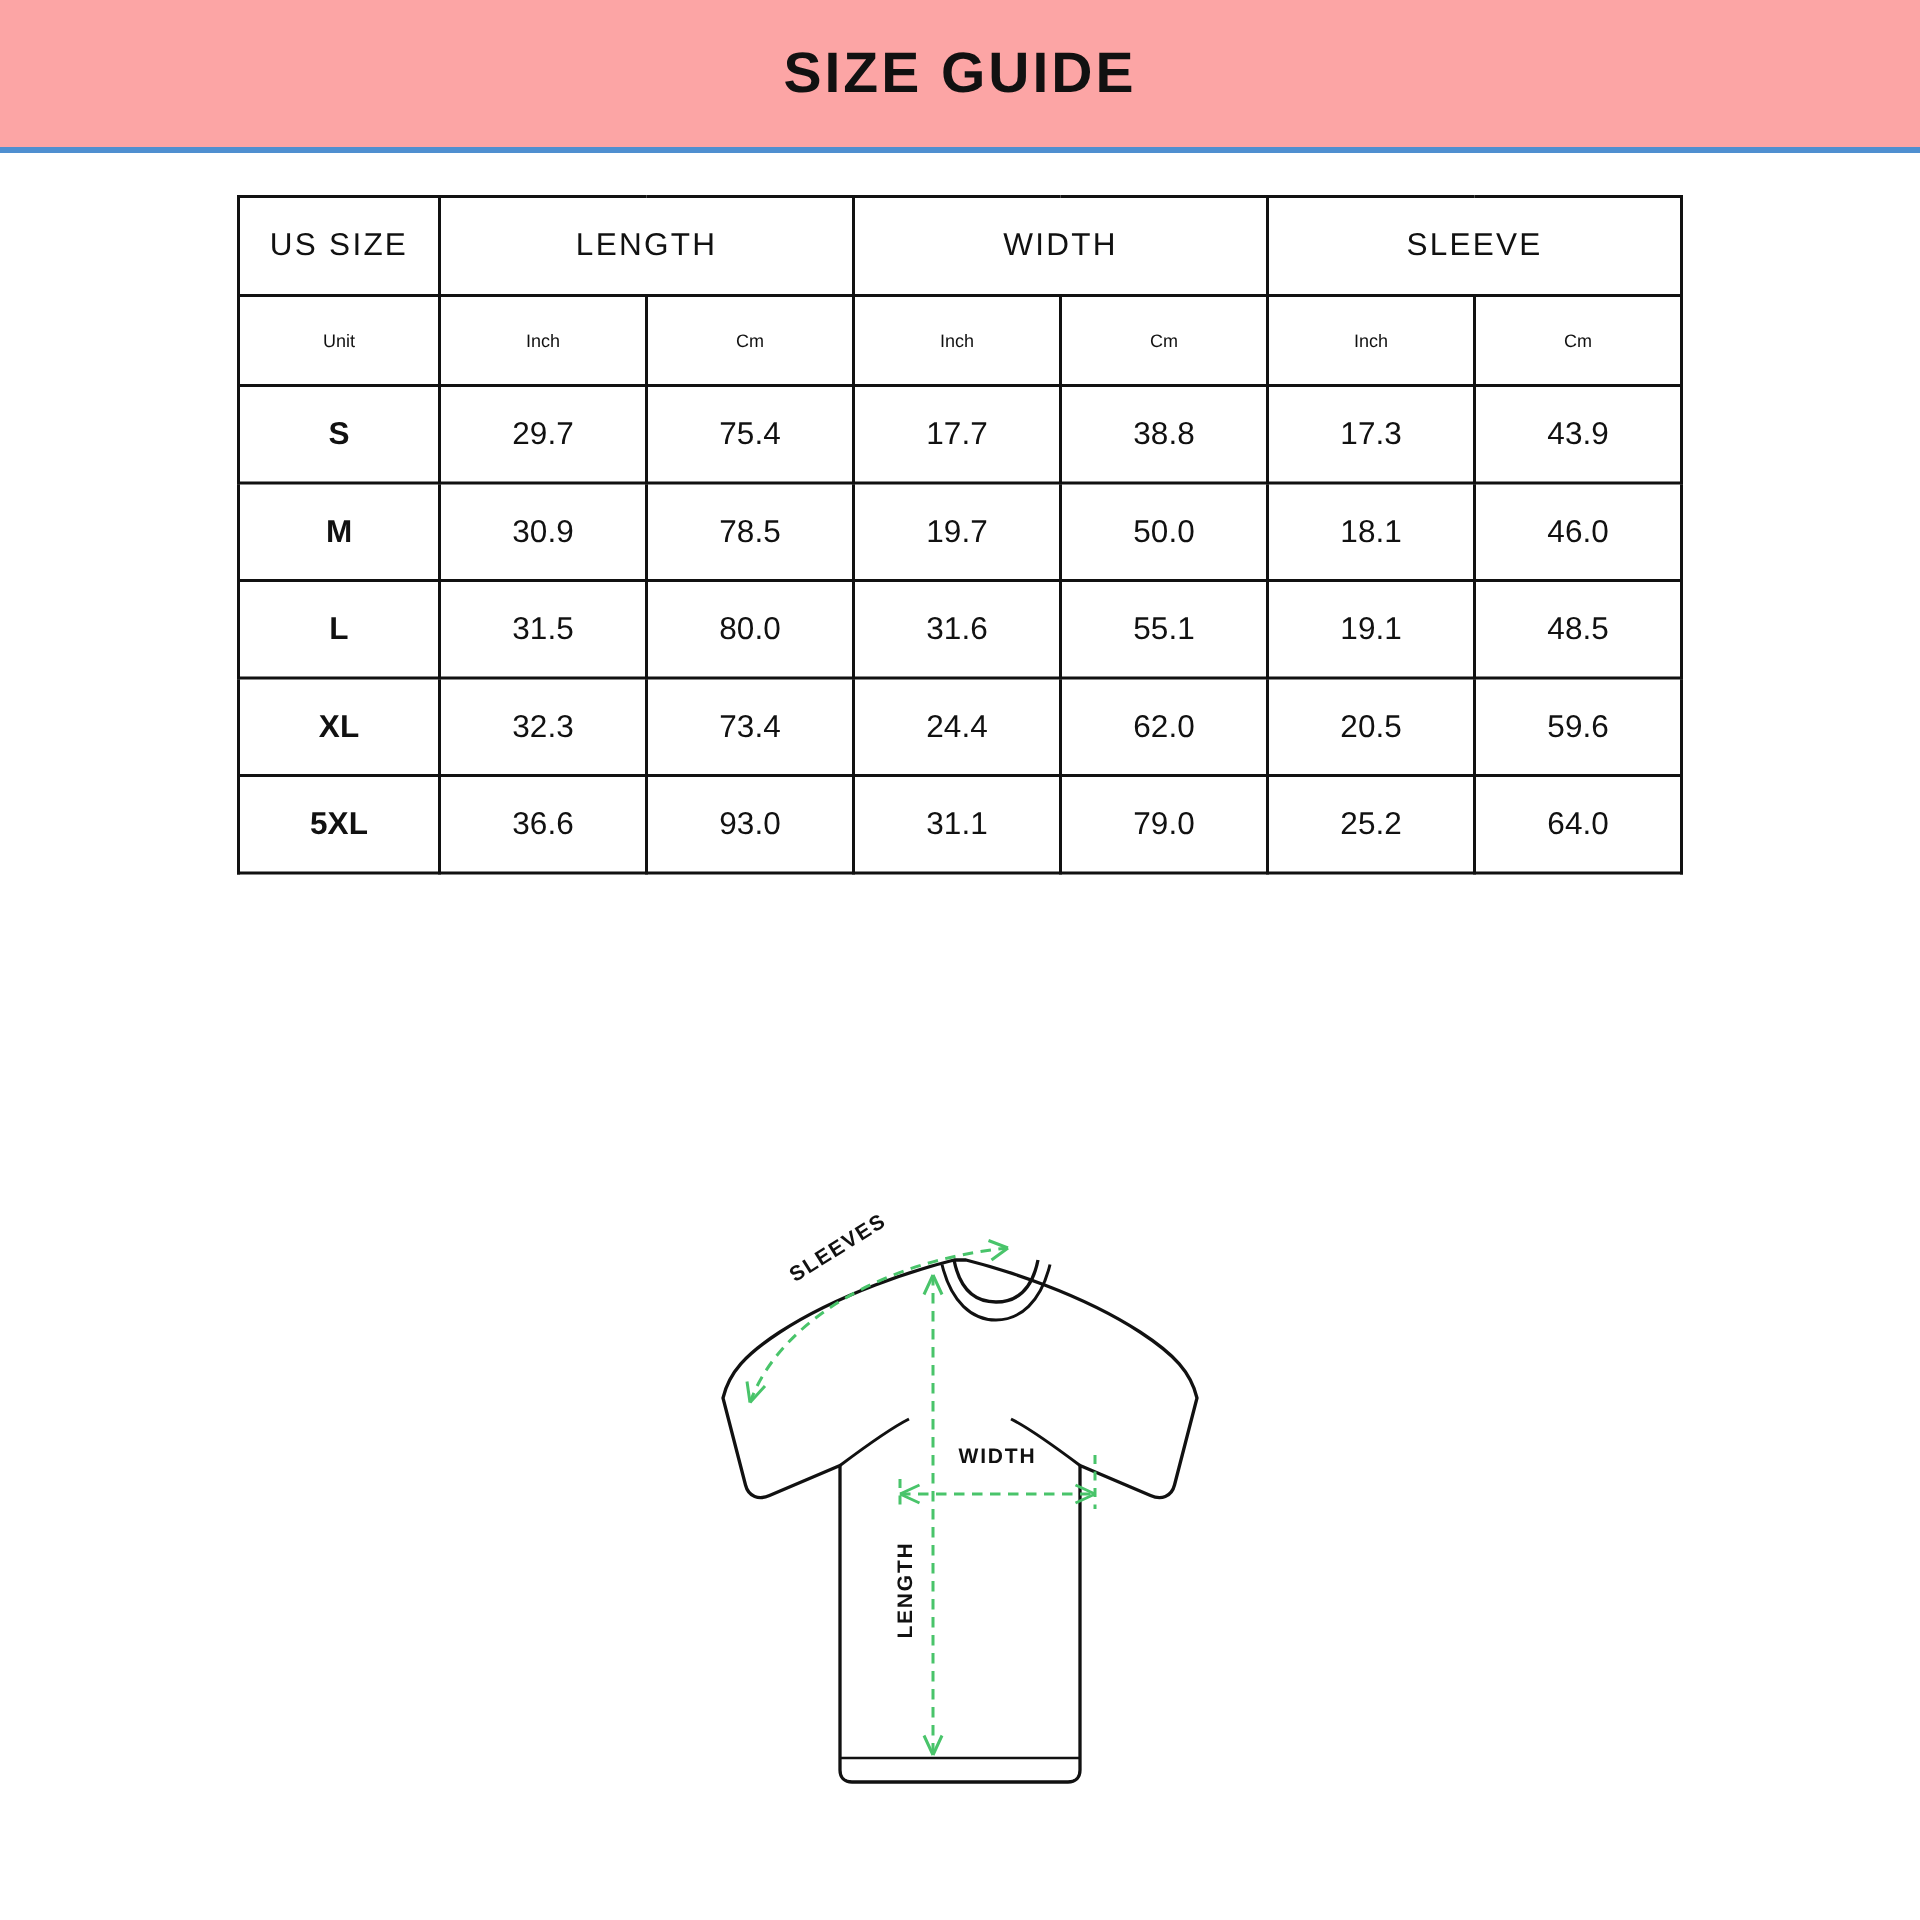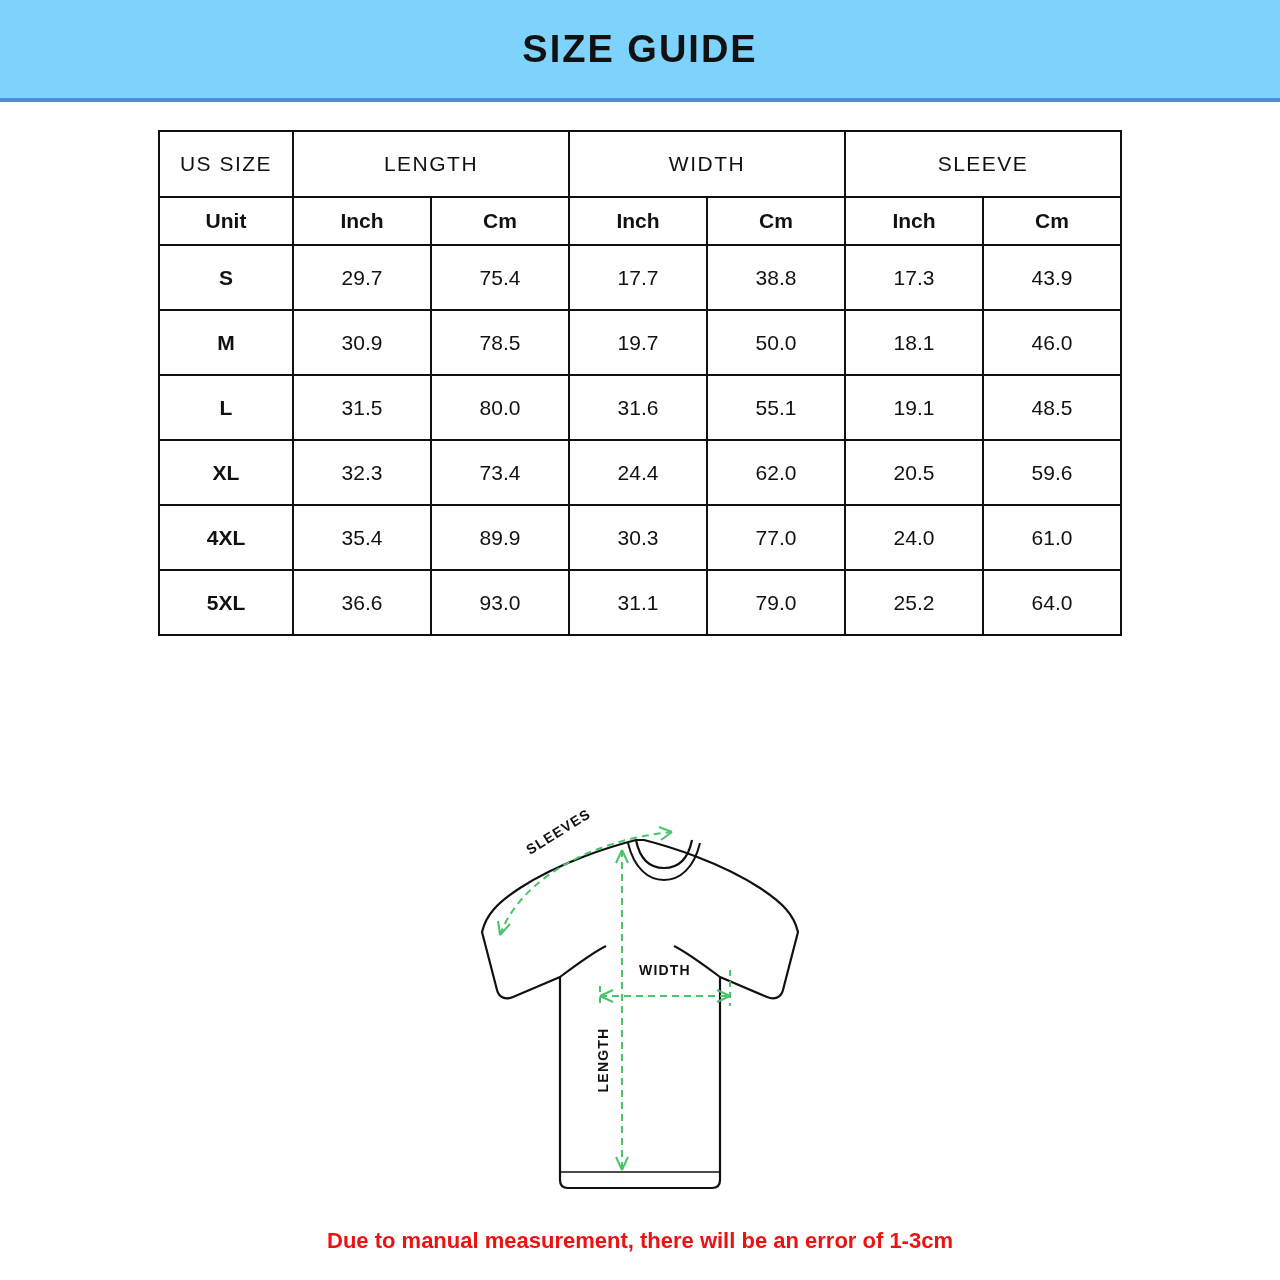--- a/index.html
+++ b/index.html
@@ -13,21 +13,21 @@
     position: relative;
     width: 1280px; height: 1280px;
     background: #ffffff;
     overflow: hidden;
   }
   
   .banner {
     position: absolute;
     top: 0; left: 0;
     width: 1280px; height: 98px;
-    background: #7dd3fc;
+    background: #fca5a5;
     display: flex;
     align-items: center;
     justify-content: center;
   }
   .banner-title {
     font-size: 38px;
     font-weight: bold;
     letter-spacing: 2px;
     color: #111111;
     font-family: "Liberation Sans", sans-serif;
@@ -57,23 +57,23 @@
     color: #111111;
     background: #ffffff;
   }
   .hdr-group {
     height: 66px;
     font-size: 21px;
     font-weight: normal;
     letter-spacing: 1.5px;
   }
   .unit-row td {
-    height: 48px;
-    font-size: 21px;
-    font-weight: bold;
+    height: 60px;
+    font-size: 12px;
+    font-weight: normal;
   }
   .data-row td {
     height: 65px;
     font-size: 21px;
   }
   .data-row td.size-cell {
     font-weight: bold;
     font-size: 21px;
   }
   
@@ -166,29 +166,20 @@
           <td>48.5</td>
         </tr>
         <tr class="data-row">
           <td class="size-cell">XL</td>
           <td>32.3</td>
           <td>73.4</td>
           <td>24.4</td>
           <td>62.0</td>
           <td>20.5</td>
           <td>59.6</td>
-        </tr>
-        <tr class="data-row">
-          <td class="size-cell">4XL</td>
-          <td>35.4</td>
-          <td>89.9</td>
-          <td>30.3</td>
-          <td>77.0</td>
-          <td>24.0</td>
-          <td>61.0</td>
         </tr>
         <tr class="data-row">
           <td class="size-cell">5XL</td>
           <td>36.6</td>
           <td>93.0</td>
           <td>31.1</td>
           <td>79.0</td>
           <td>25.2</td>
           <td>64.0</td>
         </tr>
@@ -242,15 +233,14 @@
         <path d="M622 40 l -6 13 M622 40 l 6 13"></path>
         <path d="M622 360 l -6 -13 M622 360 l 6 -13"></path>
       </g>
 
       <text id="lbl-sleeves" x="530" y="45" transform="rotate(-32 530 45)" font-family="Liberation Sans, sans-serif" font-size="14" font-weight="bold" letter-spacing="1.2" fill="#111111">SLEEVES</text>
       <text id="lbl-width" x="665" y="165" text-anchor="middle" font-family="Liberation Sans, sans-serif" font-size="14" font-weight="bold" letter-spacing="1.2" fill="#111111">WIDTH</text>
       <text id="lbl-length" x="608" y="250" transform="rotate(-90 608 250)" text-anchor="middle" font-family="Liberation Sans, sans-serif" font-size="14" font-weight="bold" letter-spacing="1.2" fill="#111111">LENGTH</text>
     </svg>
   </div>
 
-  <div class="note">Due to manual measurement, there will be an error of 1-3cm</div>
 
 </div>
 
 </body></html>

